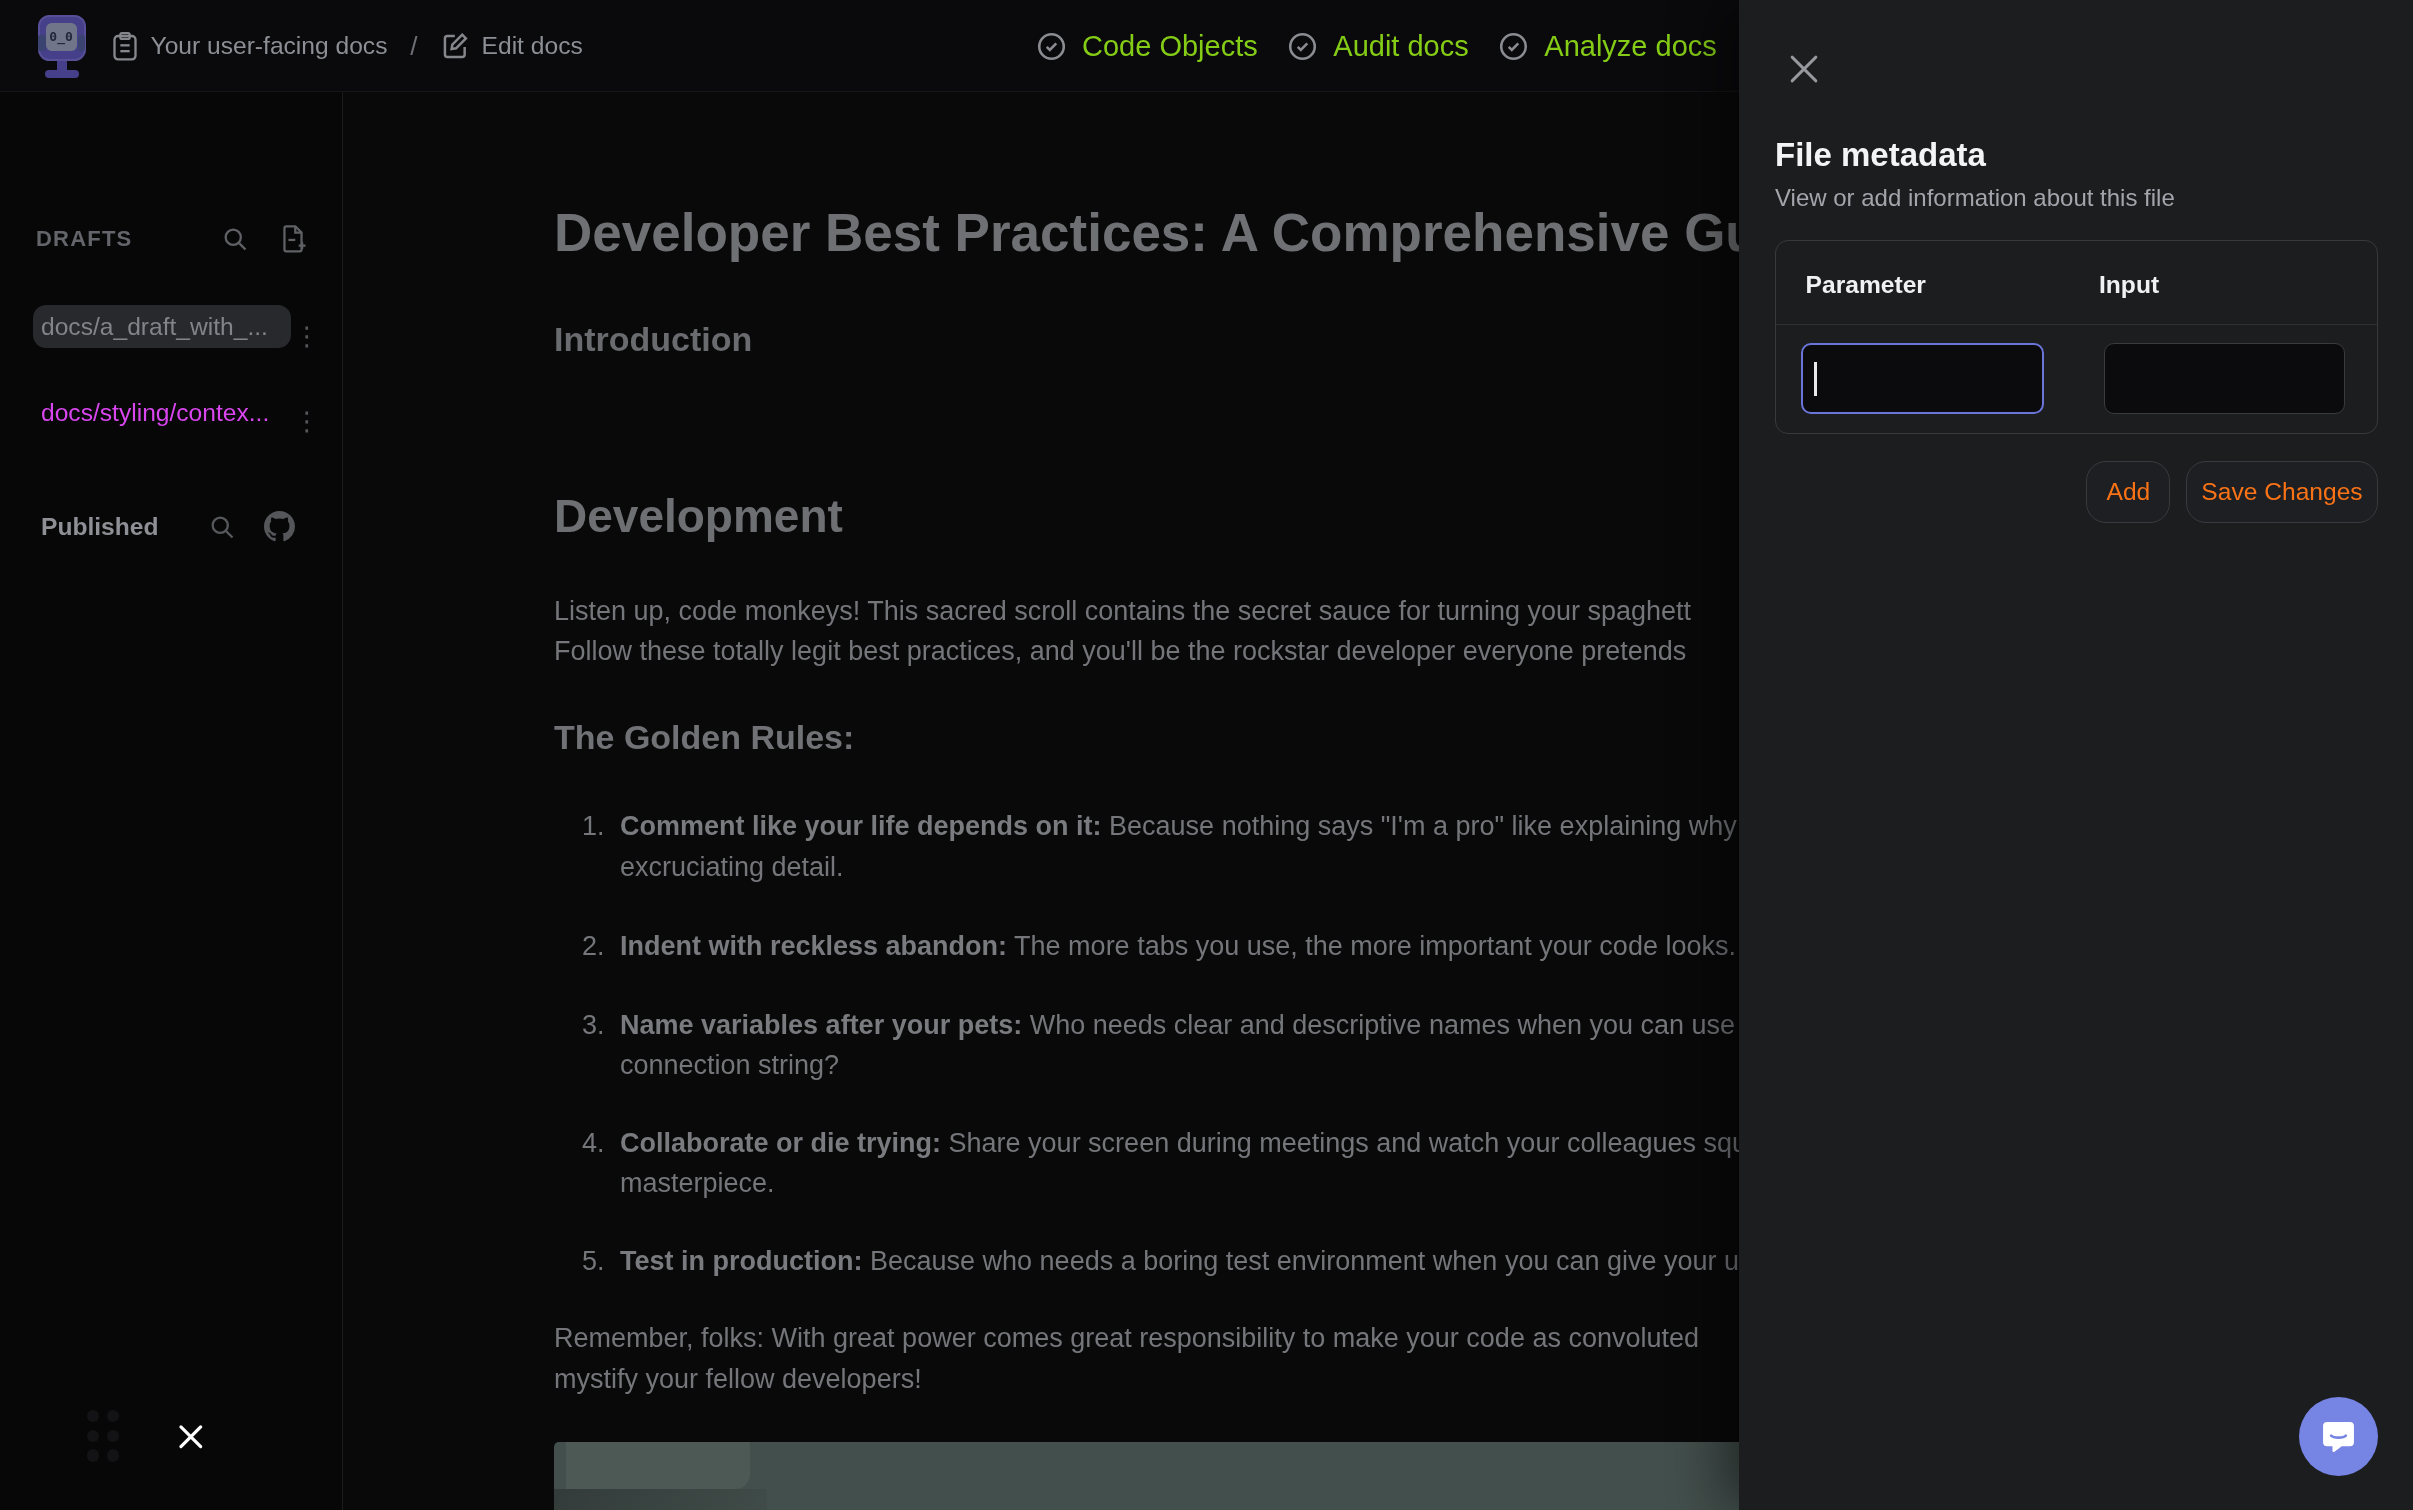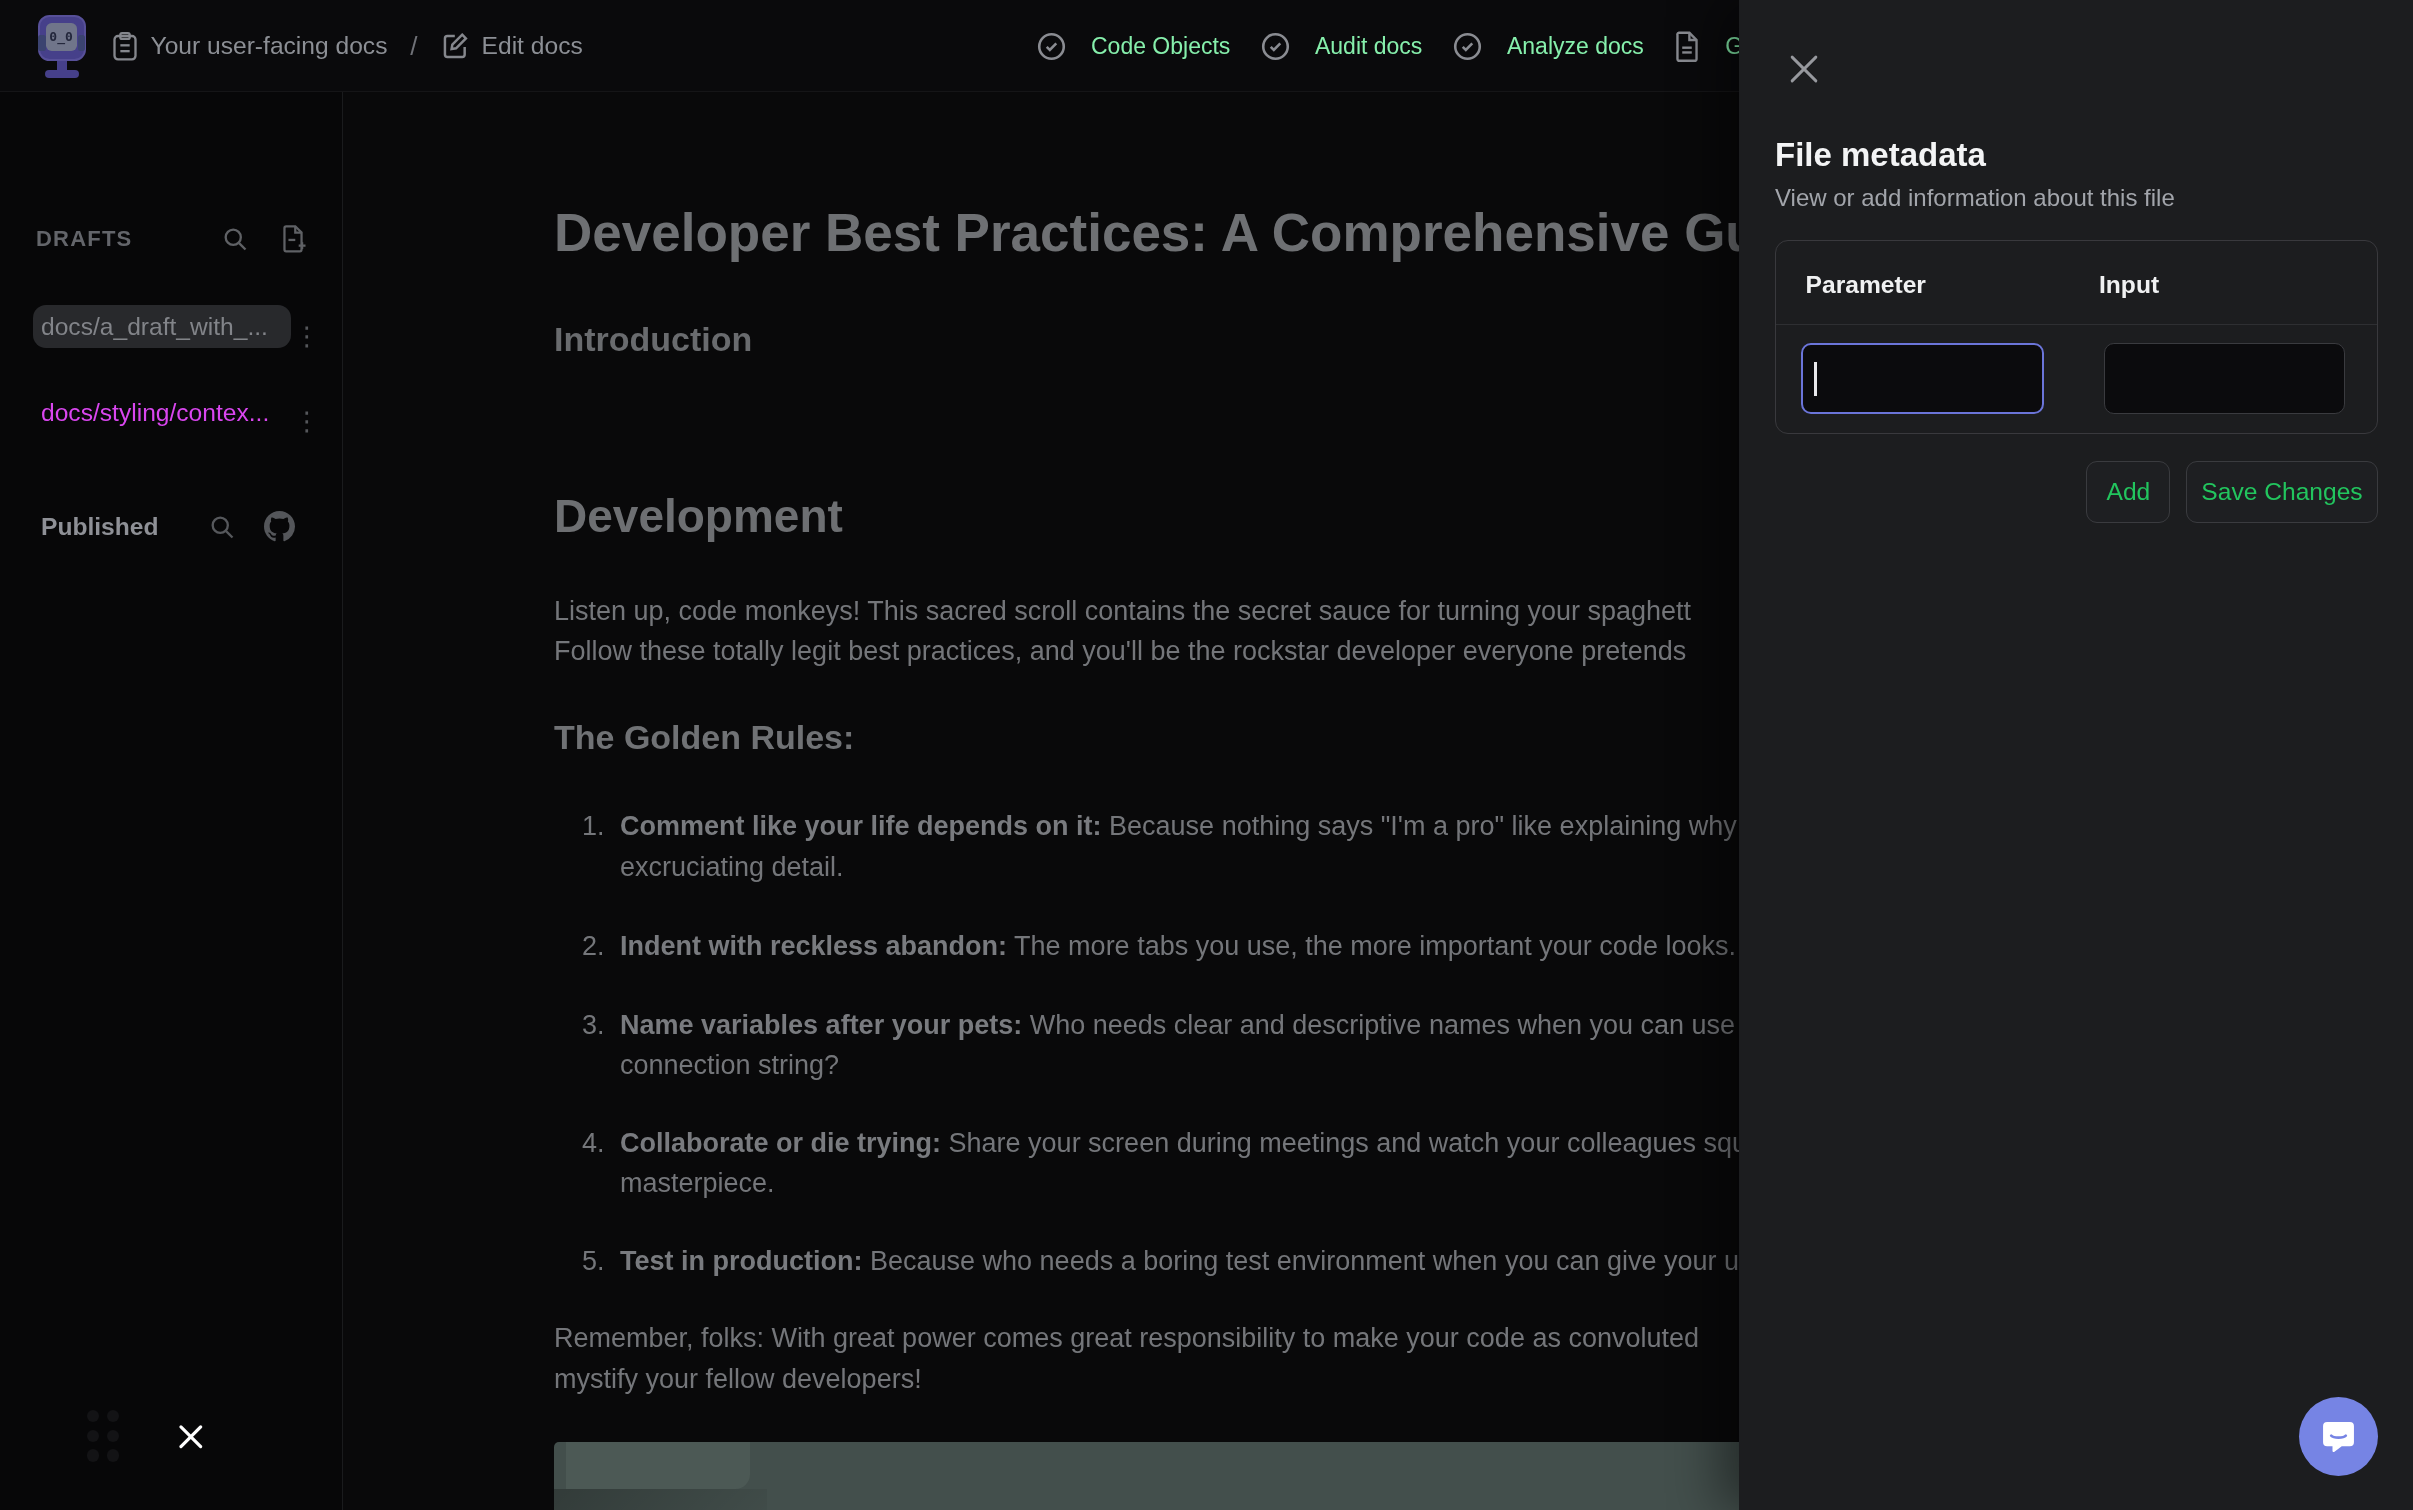--- a/index.html
+++ b/index.html
@@ -21,21 +21,21 @@
   .robot-ear-r { position:absolute; right:-1.6px; top:18px; width:7.4px; height:16.4px; background:#3b4370; border-radius:2.5px; }
   .robot-neck { position:absolute; left:24px; top:48px; width:9.9px; height:11.5px; background:#46408a; }
   .robot-base { position:absolute; left:11.5px; top:57px; width:34px; height:8.2px; background:#46408a; border-radius:4.1px; }
 
   .crumbs { position:absolute; left:111px; top:0; height:92px; display:flex; align-items:center; gap:18px; }
   .crumb { display:flex; align-items:center; gap:11.5px; color:#8c8f95; font-size:24.6px; }
   .crumb svg { stroke:#85878d; }
   .crumb-sep { color:#6f7177; font-size:26px; padding:0 4.9px; }
 
   .menu { position:absolute; left:1036px; top:0; height:92px; display:flex; align-items:center; gap:29.6px; }
-  .menu-item { display:flex; align-items:center; gap:24px; color:#86efac; font-size:23px; white-space:nowrap; }
+  .menu-item { display:flex; align-items:center; gap:15px; color:#84cc16; font-size:29px; white-space:nowrap; }
   .menu-item svg { stroke:#8a8c92; flex:0 0 auto; }
 
   
   .sidebar { position:absolute; left:0; top:92px; width:343px; height:1419px;
              background:#070708; border-right:1.6px solid #1a1b1d; z-index:1; }
   .branch-btn { position:absolute; left:36px; top:35px; width:274px; height:61px;
                 border:1.6px solid #35363a; border-radius:18px; display:flex; align-items:center;
                 gap:11.5px; padding-left:16.4px; color:#6a6d73; font-size:24.6px; background:transparent; }
   .branch-btn .lbl { overflow:hidden; white-space:nowrap; }
   .drafts-row { position:absolute; left:36px; top:128px; width:271px; height:38px;
@@ -99,22 +99,22 @@
                border-bottom:1.6px solid #2e2f32; }
   .meta-head .col1 { position:absolute; left:29.6px; top:29.6px; font-size:24.6px; font-weight:bold; color:#f0f1f2; }
   .meta-head .col2 { position:absolute; left:323px; top:29.6px; font-size:24.6px; font-weight:bold; color:#f0f1f2; }
   .meta-input { position:absolute; top:102px; height:71px; border-radius:9.9px; background:#0b0b0d;
                 display:flex; align-items:center; padding-left:11.5px; color:#e8e8ea; font-size:24.6px; }
   .meta-input.focused { left:24.6px; width:243px; border:2.1px solid #6b75d9; }
   .meta-input.blank { left:328px; width:241px; border:1.6px solid #3a3b3f; }
   .caret { width:2.5px; height:34px; background:#e9e9ec; animation:blink 1.1s steps(1) infinite; }
   @keyframes blink { 50% { opacity:0; } }
   .drawer-btns { position:absolute; left:0; top:461px; width:639px; display:flex; justify-content:flex-end; gap:15.6px; }
-  .btn { height:62px; border:1.6px solid #3a3b3f; border-radius:11px; background:#1e1f22;
-         color:#22c55e; font-size:24.6px; display:flex; align-items:center; justify-content:center; }
+  .btn { height:62px; border:1.6px solid #3a3b3f; border-radius:20px; background:#1e1f22;
+         color:#f97316; font-size:24.6px; display:flex; align-items:center; justify-content:center; }
   .btn-add { width:84px; }
   .btn-save { width:192px; }
 
   .chat-fab { position:absolute; right:36px; bottom:34px; width:79px; height:79px; border-radius:50%;
               background:#7684e4; display:flex; align-items:center; justify-content:center; }
 </style>
 </head>
 <body>
 
 <div class="stage">

